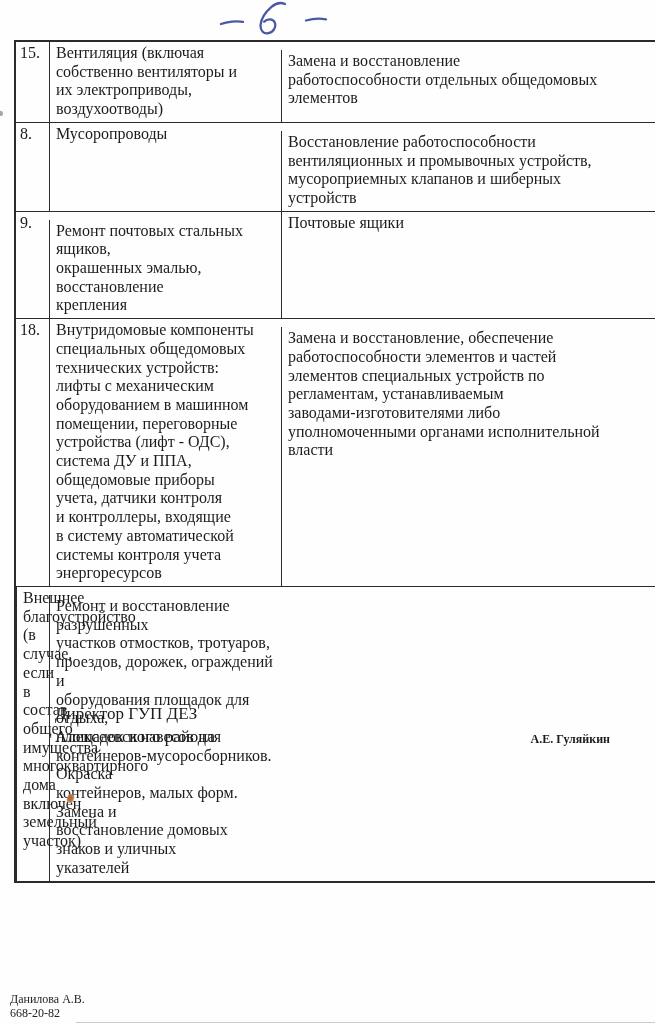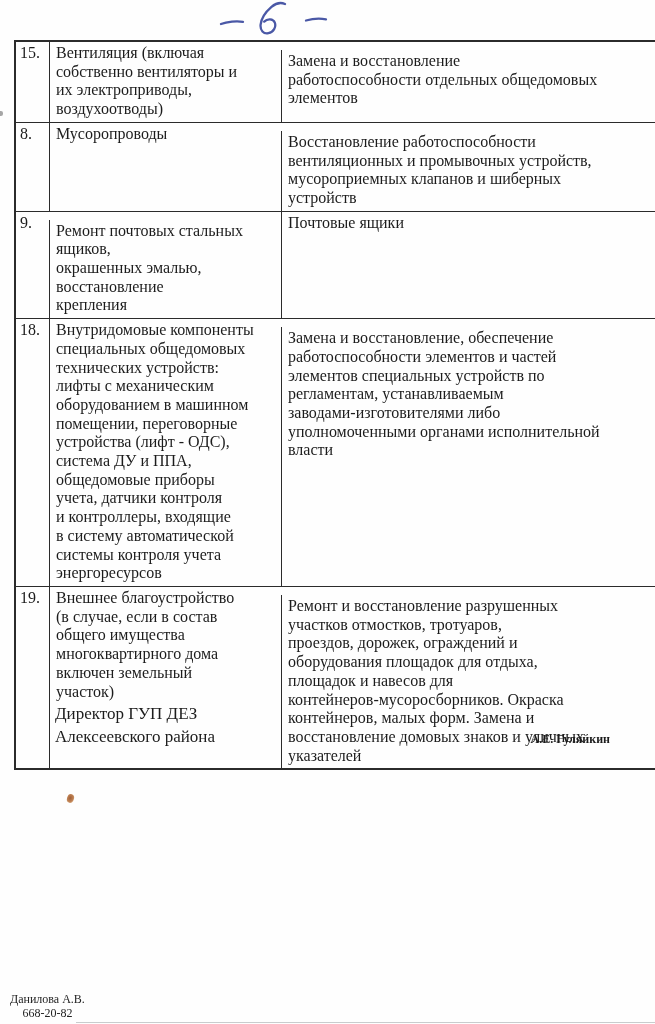--- a/index.html
+++ b/index.html
@@ -74,21 +74,20 @@
     background: radial-gradient(ellipse at 45% 45%, #a05f38 0%, #c08354 55%, #e4c3a4 85%, rgba(255,255,255,0) 100%);
     transform: rotate(18deg);
   }
   
   .footer {
     position: absolute; left: 10px; top: 993px;
     font-size: 12px;
     line-height: 13.5px;
     color: #222;
     white-space: pre-line;
-    text-align: center;
   }
   
   .scan-line {
     position: absolute; left: 76px; right: 0; bottom: 1px;
     height: 1px;
     background: #c9cccd;
   }
   
   .edge-speck {
     position: absolute; left: 0; top: 111px;
@@ -155,21 +154,20 @@
 энергоресурсов</div>
       <div class="td work">Замена и восстановление, обеспечение
 работоспособности элементов и частей
 элементов специальных устройств по
 регламентам, устанавливаемым
 заводами-изготовителями либо
 уполномоченными органами исполнительной
 власти</div>
     </div>
     <div class="tr">
-      <div class="td num">19.</div>
       <div class="td item">Внешнее благоустройство
 (в случае, если в состав
 общего имущества
 многоквартирного дома
 включен земельный
 участок)</div>
       <div class="td work">Ремонт и восстановление разрушенных
 участков отмостков, тротуаров,
 проездов, дорожек, ограждений и
 оборудования площадок для отдыха,

